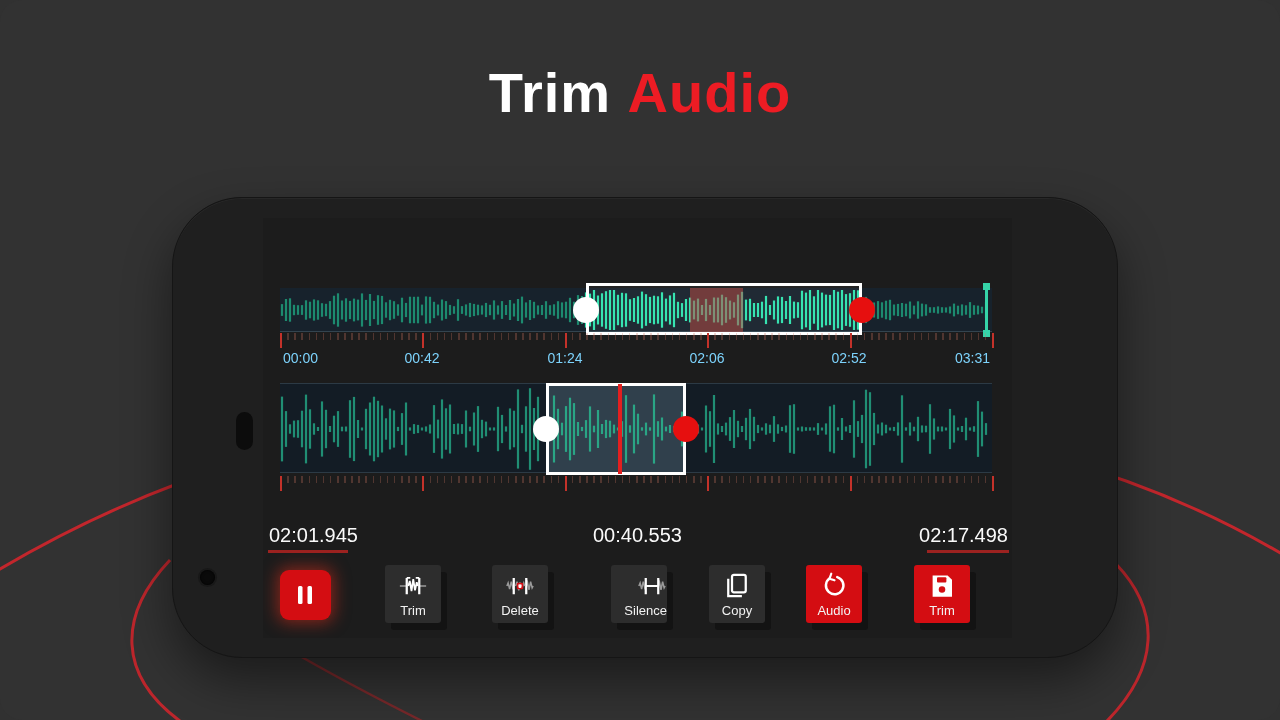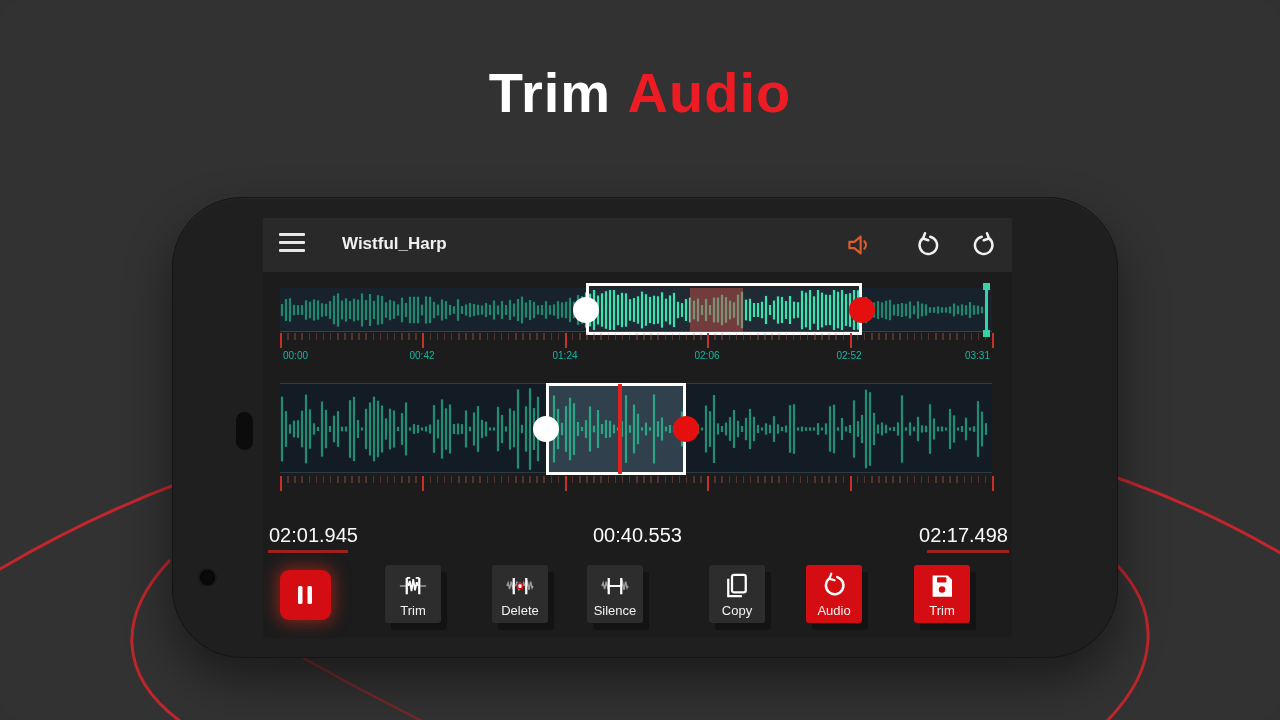--- a/index.html
+++ b/index.html
@@ -59,41 +59,41 @@
   .h1l { left:293px; top:9px; }  .h1r { left:569px; top:9px; }
   .h2l { left:253px; top:32px; } .h2r { left:393px; top:32px; }
 
   .end-marker { position:absolute; left:705px; top:-2px; width:3px; height:48px; background:#35d4a8; }
   .end-marker::before, .end-marker::after { content:""; position:absolute; left:-2px; width:7px; height:7px; background:#35d4a8; }
   .end-marker::before { top:-3px; } .end-marker::after { bottom:-3px; }
 
   
   .ticks { position:absolute; left:17px; width:712px; height:18px; }
   .ticks1 { top:115px; } .ticks2 { top:258px; }
-  .tlabels { position:absolute; left:17px; width:712px; height:15px; font-size:10px; color:#14b8a6; }
+  .tlabels { position:absolute; left:17px; width:712px; height:15px; font-size:14px; color:#7dd3fc; }
   .tlabels1 { top:132px; } .tlabels2 { top:284px; }
   .tlab { position:absolute; top:0; transform:translateX(-50%); white-space:nowrap; }
   .tlab.first { transform:none; }
   .tlabels1 .tlab.last { transform:none; right:2px; left:auto; }
 
   
   .times { position:absolute; left:0; top:306px; width:749px; height:28px; color:#fafafa; font-size:20px; }
   .time-start { position:absolute; left:6px; top:0; }
   .time-dur { position:absolute; left:0; width:100%; top:0; text-align:center; }
   .time-end { position:absolute; right:4px; top:0; }
   .uline { position:absolute; top:26px; height:3px; background:#9c2220; }
   .uline-l { left:5px; width:80px; } .uline-r { right:3px; width:82px; }
 
   
   .tb-btn { position:absolute; top:347px; width:56px; height:58px; background:#2d2d2d;
     border-radius:3px; box-shadow:6px 7px 0 #131313; cursor:pointer; text-align:center; }
   .tb-btn .lbl { position:absolute; bottom:5px; width:100%; font-size:13px; color:#f2f2f2; }
   .tb-btn svg { margin-top:6px; width:30px; height:30px; }
   .tb-btn.red { background:#d40d12; }
-  .b-trim{left:122px;} .b-delete{left:229px;} .b-silence{left:324px;}
+  .b-trim{left:122px;} .b-delete{left:229px;} .b-silence{left:348px;text-align:right;}
   .b-copy{left:446px;} .b-reset{left:543px;} .b-save{left:651px;}
   .pause-btn { position:absolute; left:17px; top:352px; width:51px; height:50px;
     background:#d40d12; border-radius:9px; cursor:pointer;
     box-shadow:0 0 16px 3px rgba(235,45,25,0.5); }
   .pause-btn svg { position:absolute; left:13px; top:13px; }
 </style>
 </head>
 <body>
 
 <div class="stage">
@@ -107,46 +107,20 @@
 
   <div class="page-title"><span>Trim</span>&nbsp;<span class="red">Audio</span></div>
 
   <div class="phone">
     <div class="phone-speaker"></div>
     <div class="phone-camera"></div>
   </div>
 
   <div class="screen">
 
-    <div class="app-header">
-      <div class="menu-btn">
-          <i></i>
-          <i></i>
-          <i></i>
-        </div>
-      <div class="app-title">Wistful_Harp</div>
-      <div class="hicon ic-volume">
-        <svg viewBox="0 0 24 24">
-            <path d="M3.5 9.5 v5 h4 l5 4.2 V5.3 l-5 4.2 z" fill="none" stroke="#dd5c2e" stroke-width="1.7" stroke-linejoin="round"></path>
-            <path d="M15.5 9 a4.3 4.3 0 0 1 0 6" fill="none" stroke="#dd5c2e" stroke-width="1.7" stroke-linecap="round"></path>
-          </svg>
-      </div>
-      <div class="hicon ic-undo">
-        <svg viewBox="0 0 24 24">
-            <path d="M8.2 6.5 a7 7 0 1 0 5.6 -1.1" fill="none" stroke="#f0f0f0" stroke-width="2" stroke-linecap="round"></path>
-            <path d="M9.6 2.6 L8 6.8 L12.2 8.2" fill="none" stroke="#f0f0f0" stroke-width="2" stroke-linecap="round" stroke-linejoin="round"></path>
-          </svg>
-      </div>
-      <div class="hicon ic-redo">
-        <svg viewBox="0 0 24 24">
-            <path d="M15.8 6.5 a7 7 0 1 1 -5.6 -1.1" fill="none" stroke="#f0f0f0" stroke-width="2" stroke-linecap="round"></path>
-            <path d="M14.4 2.6 L16 6.8 L11.8 8.2" fill="none" stroke="#f0f0f0" stroke-width="2" stroke-linecap="round" stroke-linejoin="round"></path>
-          </svg>
-      </div>
-    </div>
 
     <div class="wave1">
       <div id="wavebars1" style="position:absolute;inset:0;">
           <svg width="712" height="44" style="position:absolute;left:0;top:0">
             <line x1="2" y1="16.1" x2="2" y2="27.9" stroke="#1d8a6f" stroke-width="2.2"></line>
             <line x1="6" y1="11.0" x2="6" y2="33.0" stroke="#1d8a6f" stroke-width="2.2"></line>
             <line x1="10" y1="10.3" x2="10" y2="33.7" stroke="#1d8a6f" stroke-width="2.2"></line>
             <line x1="14" y1="16.8" x2="14" y2="27.2" stroke="#1d8a6f" stroke-width="2.2"></line>
             <line x1="18" y1="17.2" x2="18" y2="26.8" stroke="#1d8a6f" stroke-width="2.2"></line>
             <line x1="22" y1="17.1" x2="22" y2="26.9" stroke="#1d8a6f" stroke-width="2.2"></line>

